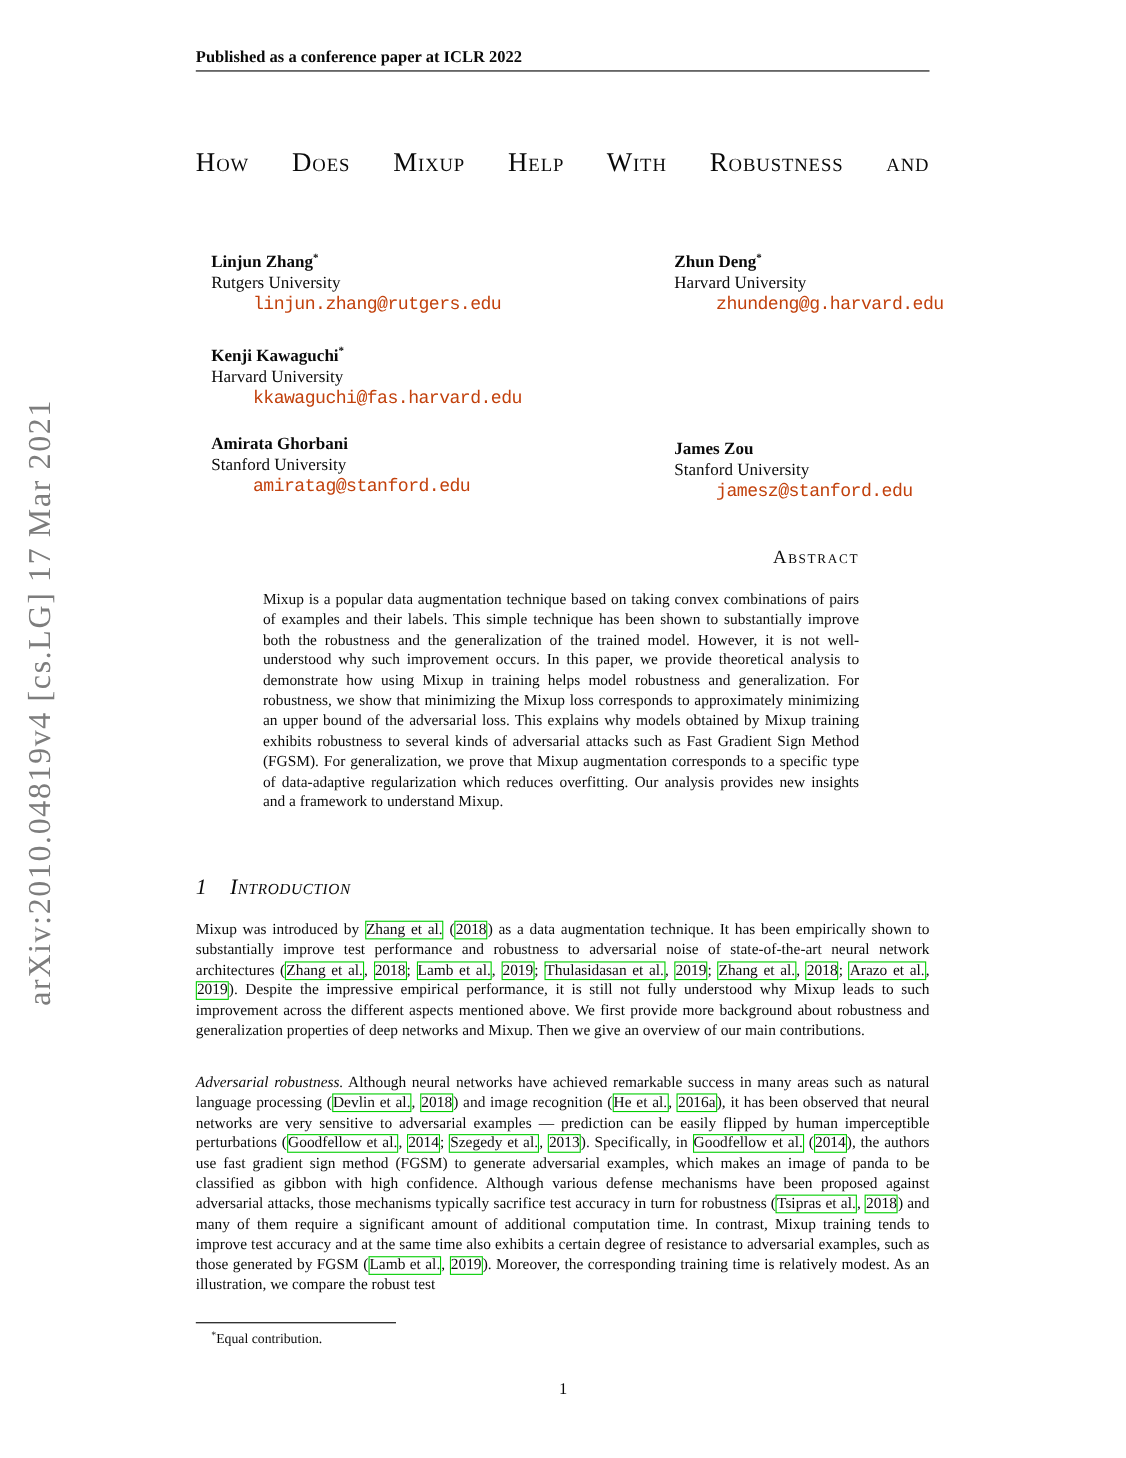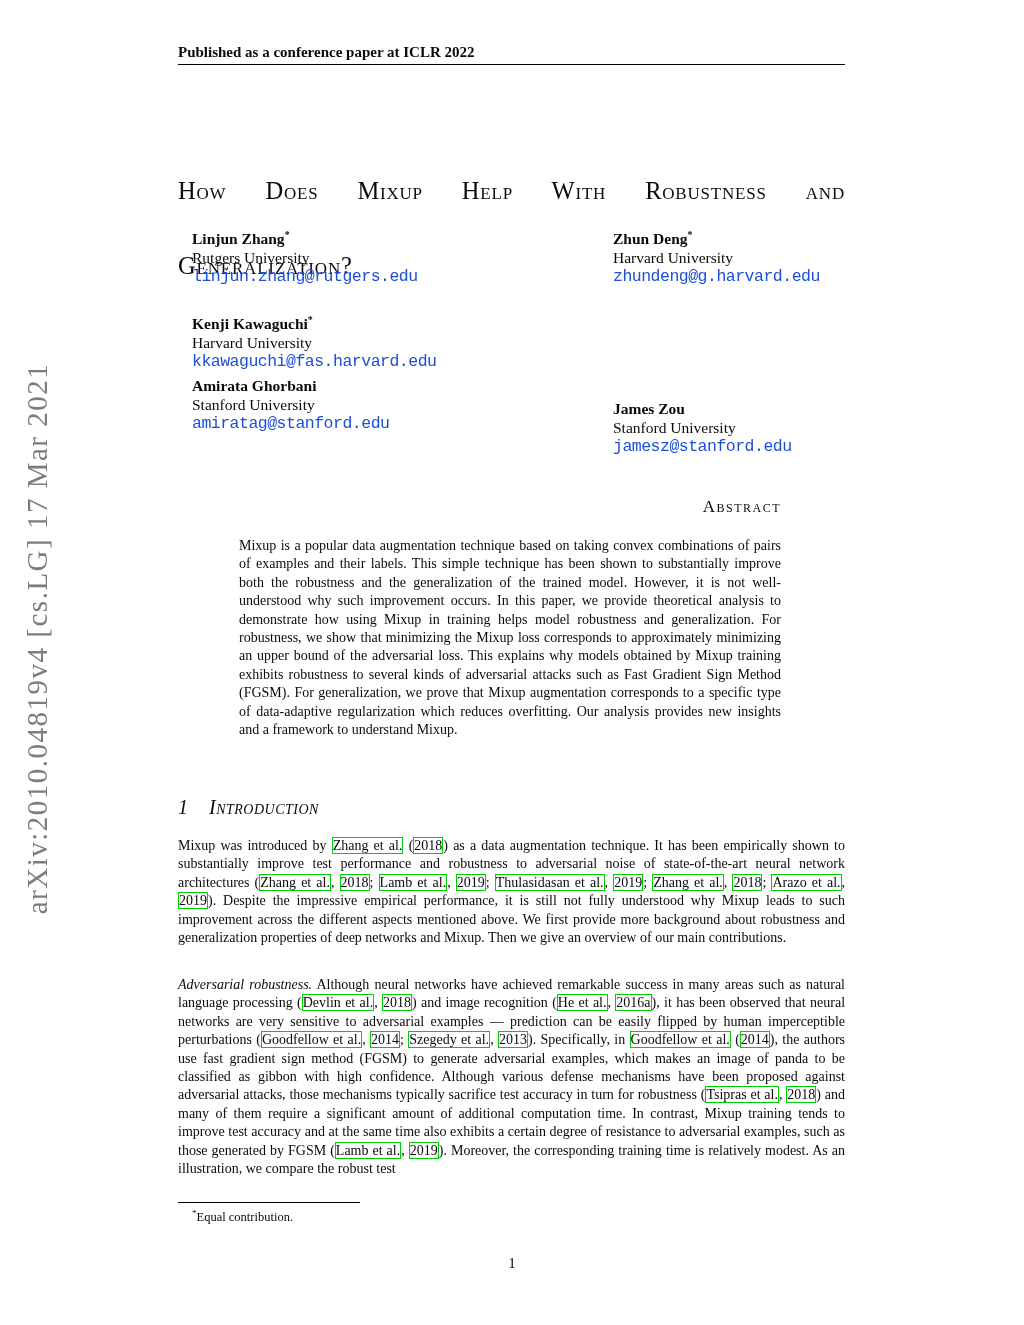--- a/index.html
+++ b/index.html
@@ -35,32 +35,32 @@
     background: #000;
   }
 
   
   .title-block { left: 178px; top: 132px; width: 667px; }
   .title-line {
     font-variant: small-caps;
     font-size: 24.5px;
     line-height: 32px;
     letter-spacing: 0.8px;
-    margin-top: 43px;
   }
   .title-line.justify-full { text-align: justify; text-align-last: justify; }
 
   
   .author-block { width: 330px; font-size: 15.5px; line-height: 19px; }
   .author-name { font-weight: bold; }
   .author-name sup { font-size: 10px; }
   .author-email {
     font-family: "Liberation Mono", monospace;
-    font-size: 16.5px; color: #1d4ed8;
+    font-size: 16.5px; color: #c2410c;
     letter-spacing: -0.5px;
+    margin-left: 38px;
   }
 
   
   .abstract-heading {
     left: 239px; top: 497px; width: 542px;
     text-align: right;
     font-variant: small-caps;
     font-size: 17px; letter-spacing: 1.5px;
   }
   .abstract-body {
@@ -103,39 +103,38 @@
 </head>
 <body>
 
 <div class="abs watermark">arXiv:2010.04819v4  [cs.LG]  17 Mar 2021</div>
 
 <div class="abs running-header">Published as a conference paper at ICLR 2022</div>
 <div class="abs header-rule"></div>
 
 <div class="abs title-block">
   <div class="title-line justify-full">How Does Mixup Help With Robustness and</div>
-  <div class="title-line">Generalization?</div>
 </div>
 
 <div class="abs author-block" style="left:192px; top:225px;">
   <div class="author-name"><span>Linjun Zhang</span><sup>*</sup></div>
   <div class="author-affiliation">Rutgers University</div>
   <div class="author-email">linjun.zhang@rutgers.edu</div>
 </div>
 <div class="abs author-block" style="left:613px; top:225px;">
   <div class="author-name"><span>Zhun Deng</span><sup>*</sup></div>
   <div class="author-affiliation">Harvard University</div>
   <div class="author-email">zhundeng@g.harvard.edu</div>
 </div>
 <div class="abs author-block" style="left:192px; top:310px;">
   <div class="author-name"><span>Kenji Kawaguchi</span><sup>*</sup></div>
   <div class="author-affiliation">Harvard University</div>
   <div class="author-email">kkawaguchi@fas.harvard.edu</div>
 </div>
-<div class="abs author-block" style="left:192px; top:372px;">
+<div class="abs author-block" style="left:192px; top:390px;">
   <div class="author-name"><span>Amirata Ghorbani</span><sup></sup></div>
   <div class="author-affiliation">Stanford University</div>
   <div class="author-email">amiratag@stanford.edu</div>
 </div>
 <div class="abs author-block" style="left:613px; top:395px;">
   <div class="author-name"><span>James Zou</span><sup></sup></div>
   <div class="author-affiliation">Stanford University</div>
   <div class="author-email">jamesz@stanford.edu</div>
 </div>
 

